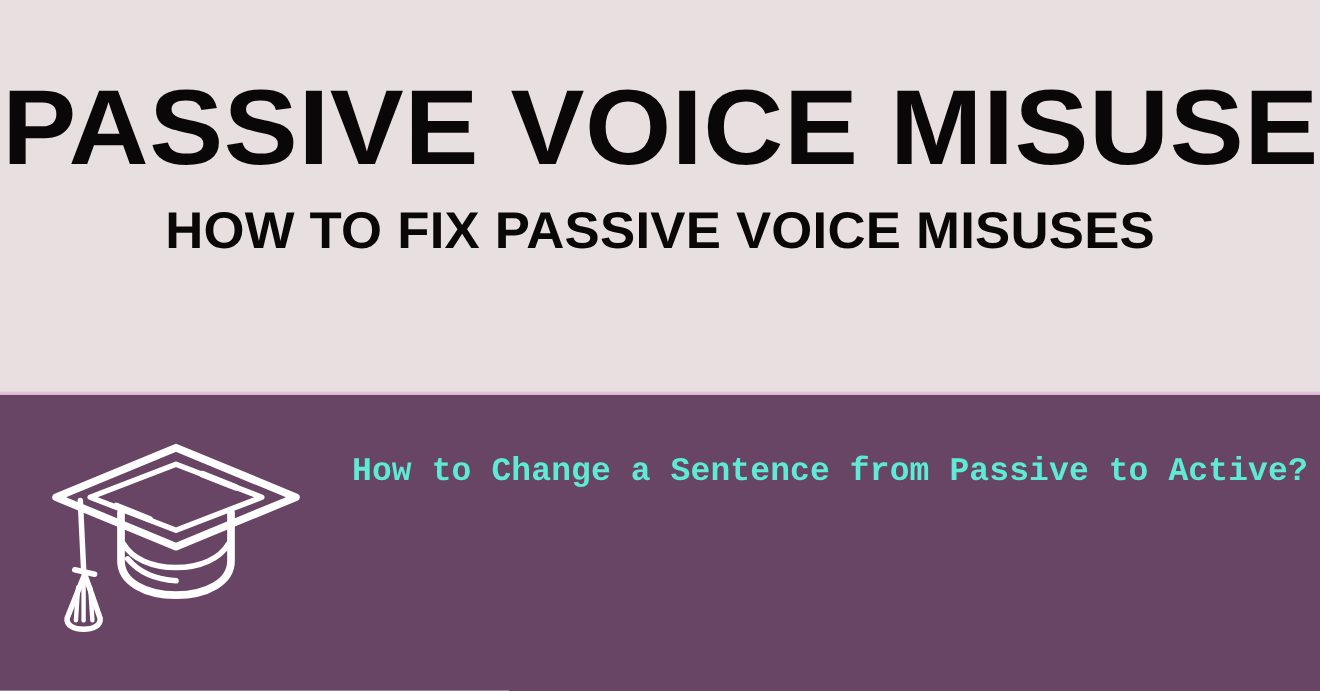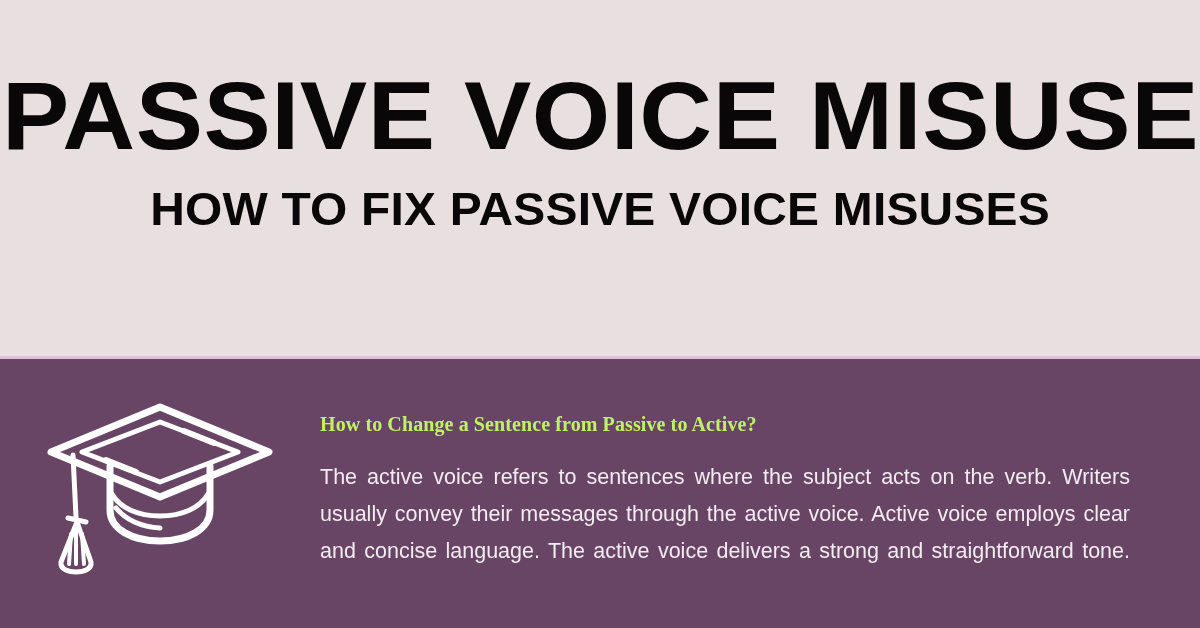--- a/index.html
+++ b/index.html
@@ -123,24 +123,24 @@
   }
 
   .text-col {
     flex: 1 1 auto;
     padding: 54px 70px 0 0;
     box-sizing: border-box;
   }
 
   .panel-heading {
     margin: 0;
-    color: #bef264;
-    font-family: Liberation Serif, serif;
+    color: #5eead4;
+    font-family: Liberation Mono, monospace;
     font-weight: bold;
-    font-size: 20px;
+    font-size: 30px;
     line-height: 1.12;
     letter-spacing: 0.1px;
     white-space: nowrap;
   }
 
   .panel-body {
     margin: 24px 0 0 0;
     color: #f2ecf1;
     font-family: "Liberation Sans", sans-serif;
     font-weight: normal;
@@ -197,19 +197,18 @@
 
             <path d="M34 131 L34 166" stroke-width="4"></path>
             <path d="M29 136 L27 166" stroke-width="4"></path>
             <path d="M40 136 L42 166" stroke-width="4"></path>
           </g>
         </svg>
       </div>
 
       <div class="text-col">
         <h3 class="panel-heading">How to Change a Sentence from Passive to Active?</h3>
-        <p class="panel-body">The active voice refers to sentences where the subject acts on the verb. Writers usually convey their messages through the active voice. Active voice employs clear and concise language. The active voice delivers a strong and straightforward tone.</p>
       </div>
 
     </div>
   </div>
 
 </div>
 
 </body></html>

